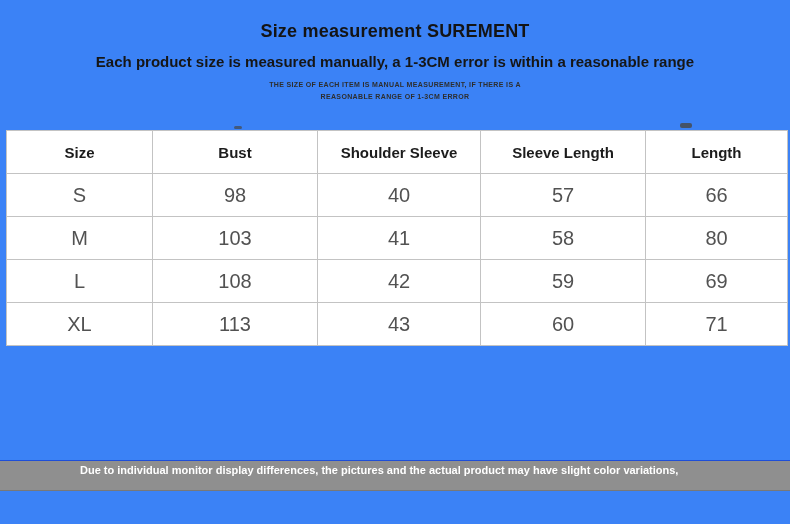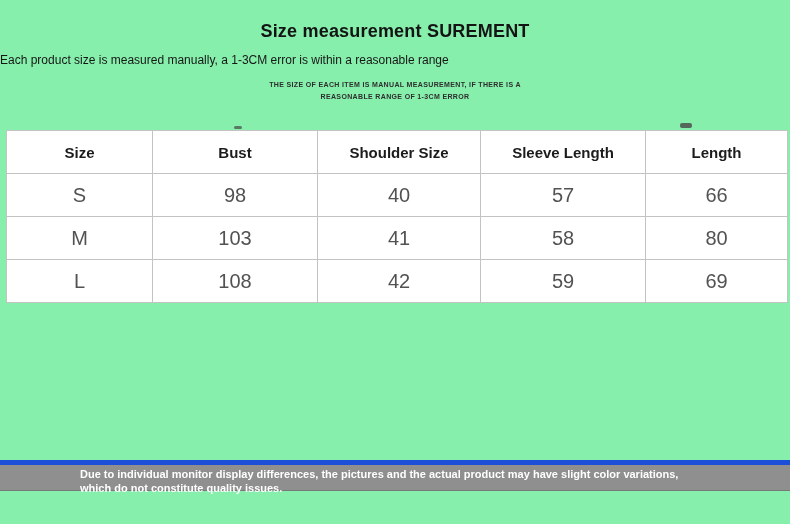--- a/index.html
+++ b/index.html
@@ -1,27 +1,27 @@
 <!DOCTYPE html>
 <html><head>
 <meta charset="utf-8">
 <style>
   * { margin:0; padding:0; box-sizing:border-box; }
   html, body { background:#ffffff; }
   .screen {
-    position:relative; width:790px; height:524px; background:#86efac;
+    position:relative; width:790px; height:524px; background:#3b82f6;
     overflow:hidden; font-family:"Liberation Sans", sans-serif;
   }
   .title {
     position:absolute; top:21px; left:0; width:100%; text-align:center;
     font-size:18px; font-weight:700; color:#141414; letter-spacing:0.2px;
   }
   .subtitle {
-    position:absolute; top:53px; left:0; width:100%; 
-    font-size:12px; font-weight:400; color:#161616;
+    position:absolute; top:53px; left:0; width:100%; text-align:center;
+    font-size:15px; font-weight:700; color:#161616;
   }
   .note {
     position:absolute; left:0; width:100%; text-align:center;
     font-size:7px; font-weight:700; color:#2e2e2e; letter-spacing:0.35px;
   }
   .note1 { top:81px; }
   .note2 { top:93px; }
   .size-table {
     position:absolute; left:6px; top:130px; width:781px;
     border-collapse:collapse; table-layout:fixed;
@@ -30,21 +30,21 @@
     border:1px solid #c3c3c3; text-align:center; vertical-align:middle;
     height:43px; background:#ffffff; overflow:hidden; white-space:nowrap;
   }
   .size-table th { font-size:15px; font-weight:700; color:#1c1c1c; }
   .size-table td { font-size:20px; font-weight:300; color:#525252; }
   .smudge { position:absolute; background:#474747; border-radius:2px; }
   .smudge-1 { left:234px; top:126px; width:8px; height:3px; opacity:.7; }
   .smudge-2 { left:680px; top:123px; width:12px; height:5px; opacity:.8; }
   .footer-bar {
     position:absolute; left:0; top:460px; width:790px; height:31px;
-    background:#8f8f8f; border-top:5px solid #1d4ed8; border-bottom:1px solid #787878;padding-left:20px;
+    background:#8f8f8f; border-top:1px solid #1d4ed8; border-bottom:1px solid #787878;padding-left:20px;
   }
   .footer-text {
     position:absolute; left:80px; top:1px; font-size:11px; font-weight:700;
     color:#ffffff; line-height:14px; white-space:nowrap;
   }
 </style>
 </head>
 <body>
 
 <div class="screen">
@@ -59,21 +59,21 @@
       <col style="width:146px">
         <col style="width:165px">
         <col style="width:163px">
         <col style="width:165px">
         <col style="width:142px">
     </colgroup>
     <thead>
       <tr>
         <th>Size</th>
         <th>Bust</th>
-        <th>Shoulder Size</th>
+        <th>Shoulder Sleeve</th>
         <th>Sleeve Length</th>
         <th>Length</th>
       </tr>
     </thead>
     <tbody>
       <tr>
         <td>S</td>
         <td>98</td>
         <td>40</td>
         <td>57</td>
@@ -86,24 +86,30 @@
         <td>58</td>
         <td>80</td>
       </tr>
       <tr>
         <td>L</td>
         <td>108</td>
         <td>42</td>
         <td>59</td>
         <td>69</td>
       </tr>
+      <tr>
+        <td>XL</td>
+        <td>113</td>
+        <td>43</td>
+        <td>60</td>
+        <td>71</td>
+      </tr>
     </tbody>
   </table>
 
   <div class="smudge smudge-1"></div>
   <div class="smudge smudge-2"></div>
 
   <div class="footer-bar">
     <div class="footer-text" style="top:2px;">Due to individual monitor display differences, the pictures and the actual product may have slight color variations,</div>
-    <div class="footer-text" style="top:16px;">which do not constitute quality issues.</div>
   </div>
 
 </div>
 
 </body></html>

